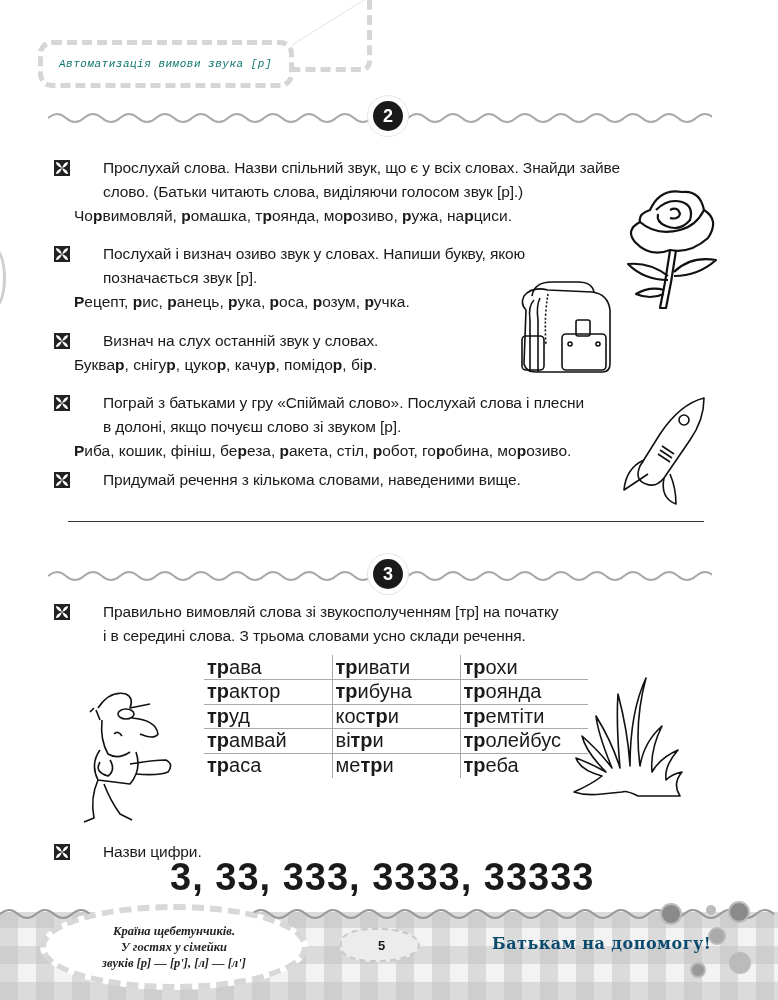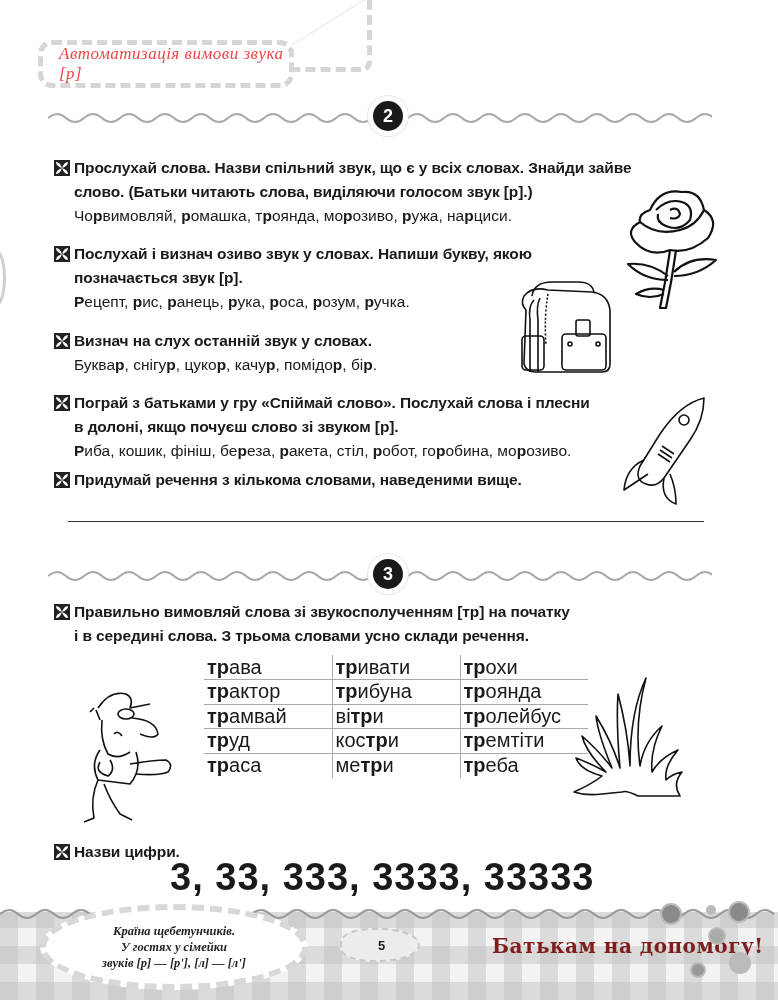--- a/index.html
+++ b/index.html
@@ -5,40 +5,40 @@
   * { box-sizing: border-box; margin: 0; padding: 0; }
   html, body { width: 778px; height: 1000px; background: #fff; overflow: hidden; }
   body { position: relative; font-family: "Liberation Sans", "DejaVu Sans", sans-serif; color: #1a1a1a; }
 
   
   .title-box {
     position: absolute; left: 38px; top: 40px; width: 256px; height: 48px;
     border: 5px dashed #d6d6d6; border-radius: 14px; background: #fff;
     display: flex; align-items: center; padding-left: 16px;
   }
-  .title-text { font-family: Liberation Serif, serif; font-size: 17px; font-style: italic; letter-spacing: 0.5px; color: #ef4444; }
+  .title-text { font-family: Liberation Mono, monospace; font-size: 11px; font-style: italic; letter-spacing: 0.5px; color: #0f766e; }
   .title-connector {
     position: absolute; left: 294px; top: 0; width: 78px; height: 72px;
     border-right: 5px dashed #d6d6d6; border-bottom: 5px dashed #d6d6d6; border-bottom-right-radius: 10px;
   }
   .title-diag { position: absolute; left: 292px; top: 0; width: 80px; height: 45px; }
 
   
   .divider { position: absolute; left: 48px; width: 426px; height: 24px; }
   .divider svg { width: 100%; height: 100%; display: block; }
   .num-badge {
     position: absolute; width: 30px; height: 30px; border-radius: 50%;
     background: #1a1a1a; color: #fff; font-weight: bold; font-size: 18px;
     display: flex; align-items: center; justify-content: center;
     box-shadow: 0 0 0 5px #fff, 0 0 0 6px #e6e6e6;
   }
 
   
   .task { position: absolute; left: 74px; font-size: 15.5px; line-height: 24px; }
-  .task .q { font-family: "Liberation Sans", sans-serif; font-weight: bold; letter-spacing: -0.1px; }
+  .task .q { font-family: "Liberation Sans", sans-serif; font-weight: normal; letter-spacing: -0.1px; margin-left: 29px; }
   .task .a { font-weight: normal; }
   .task-icon {
     position: absolute; left: -20px; top: 4px; width: 16px; height: 16px; background: #222;
   }
   .task-icon svg { width: 16px; height: 16px; display: block; }
 
   .write-line { position: absolute; left: 68px; top: 521px; width: 636px; height: 1px; background: #333; }
 
   
   .tr-table { position: absolute; left: 204px; top: 655px; border-collapse: collapse; font-size: 20px; }
@@ -63,21 +63,21 @@
     position: absolute; left: 40px; top: 904px; width: 268px; height: 86px; border-radius: 50%;
     background: #fff; border: 6px dashed #d8d8d8;
     display: flex; flex-direction: column; align-items: center; justify-content: center;
     font-family: Liberation Serif, serif; font-style: italic; font-weight: bold; font-size: 12.5px; line-height: 16px; text-align: center; color: #222;
   }
   .page-tag {
     position: absolute; left: 340px; top: 928px; width: 80px; height: 34px; border-radius: 40% 50% 50% 40%;
     background: #ececec; border: 2px dashed #c8c8c8;
     display: flex; align-items: center; padding-left: 36px; font-weight: bold; font-size: 13px;
   }
-  .footer-right { position: absolute; left: 492px; top: 934px; font-family: "DejaVu Serif", serif; font-size: 20px; font-weight: bold; letter-spacing: 0.5px; color: #7f1d1d; }
+  .footer-right { position: absolute; left: 492px; top: 934px; font-family: "DejaVu Serif", serif; font-size: 16px; font-weight: bold; letter-spacing: 0.5px; color: #0c4a6e; }
   .button-deco { position: absolute; border-radius: 50%; background: #8a8a8a; border: 2px solid #bbb; }
   .button-deco::before, .button-deco::after { content: ""; position: absolute; background: #eee; }
   .left-tab { position: absolute; left: -16px; top: 248px; width: 22px; height: 60px; border-radius: 50%; border: 3px solid #cfcfcf; }
 
   .illus { position: absolute; }
 </style>
 </head>
 <body>
 
 <div class="left-tab"></div>
@@ -187,28 +187,28 @@
       <td class="c1"><span></span><b>тр</b><span>ава</span></td>
       <td class="c2"><span></span><b>тр</b><span>ивати</span></td>
       <td class="c3"><span></span><b>тр</b><span>охи</span></td>
     </tr>
     <tr>
       <td class="c1"><span></span><b>тр</b><span>актор</span></td>
       <td class="c2"><span></span><b>тр</b><span>ибуна</span></td>
       <td class="c3"><span></span><b>тр</b><span>оянда</span></td>
     </tr>
     <tr>
+      <td class="c1"><span></span><b>тр</b><span>уд</span></td>
+      <td class="c2"><span>кос</span><b>тр</b><span>и</span></td>
+      <td class="c3"><span></span><b>тр</b><span>емтіти</span></td>
+    </tr>
+    <tr>
       <td class="c1"><span></span><b>тр</b><span>амвай</span></td>
       <td class="c2"><span>ві</span><b>тр</b><span>и</span></td>
       <td class="c3"><span></span><b>тр</b><span>олейбус</span></td>
-    </tr>
-    <tr>
-      <td class="c1"><span></span><b>тр</b><span>уд</span></td>
-      <td class="c2"><span>кос</span><b>тр</b><span>и</span></td>
-      <td class="c3"><span></span><b>тр</b><span>емтіти</span></td>
     </tr>
     <tr>
       <td class="c1"><span></span><b>тр</b><span>аса</span></td>
       <td class="c2"><span>ме</span><b>тр</b><span>и</span></td>
       <td class="c3"><span></span><b>тр</b><span>еба</span></td>
     </tr>
   </tbody>
 </table>
 
 <div class="task" style="top:840px;">

